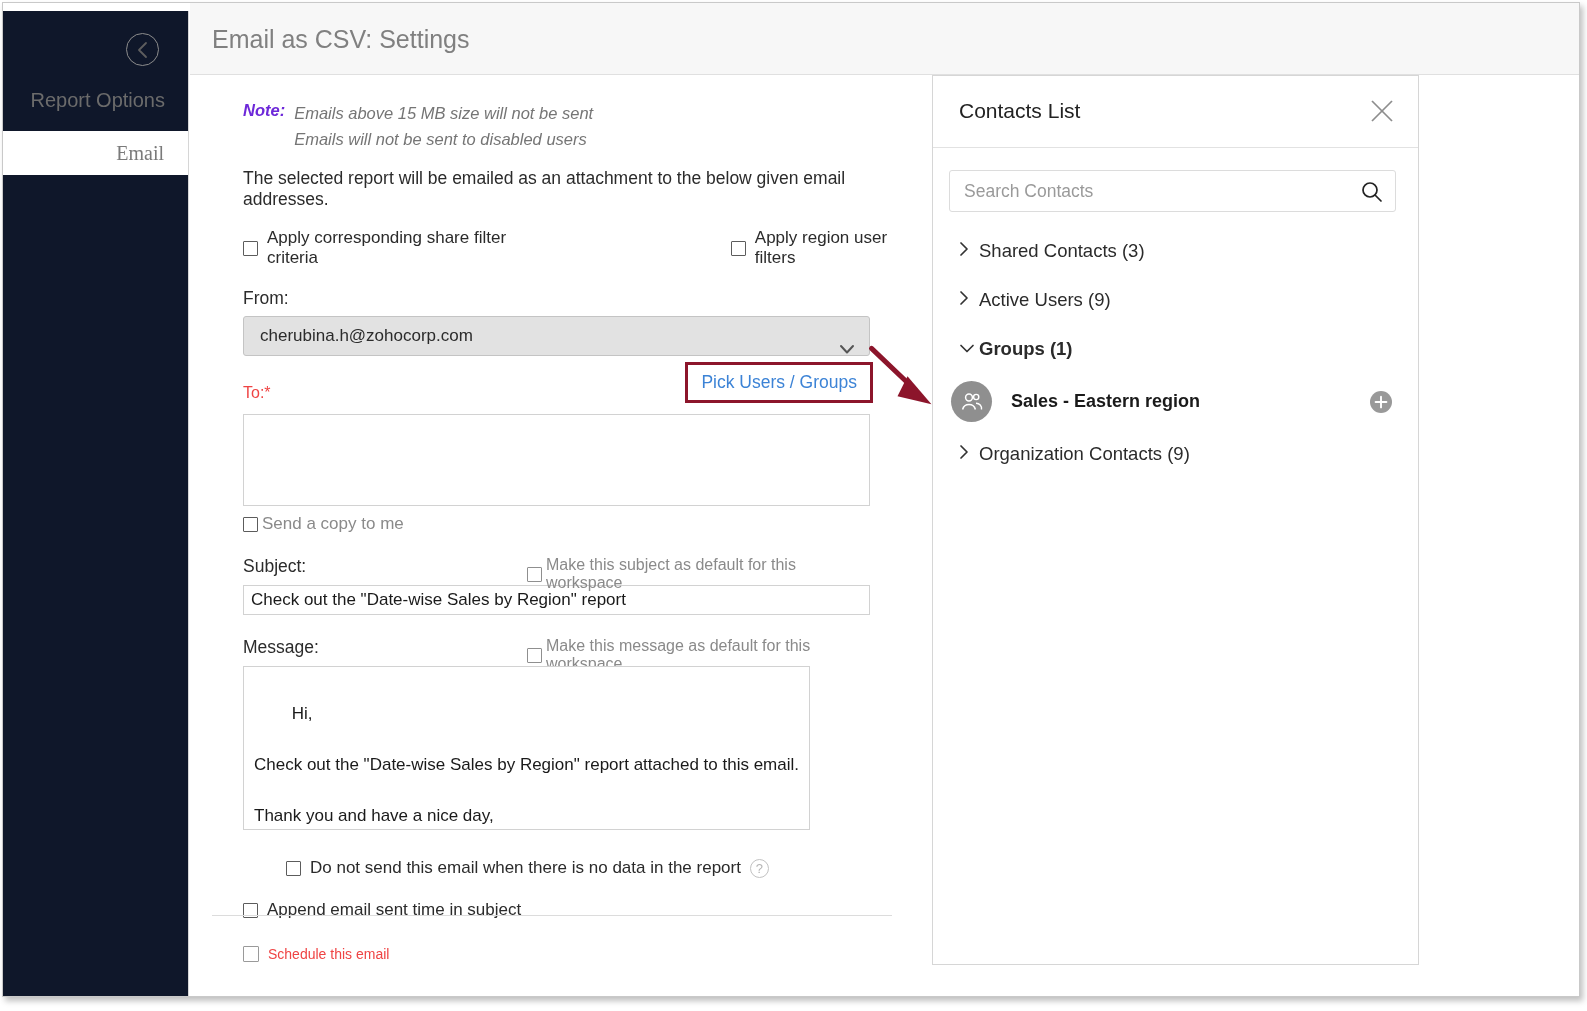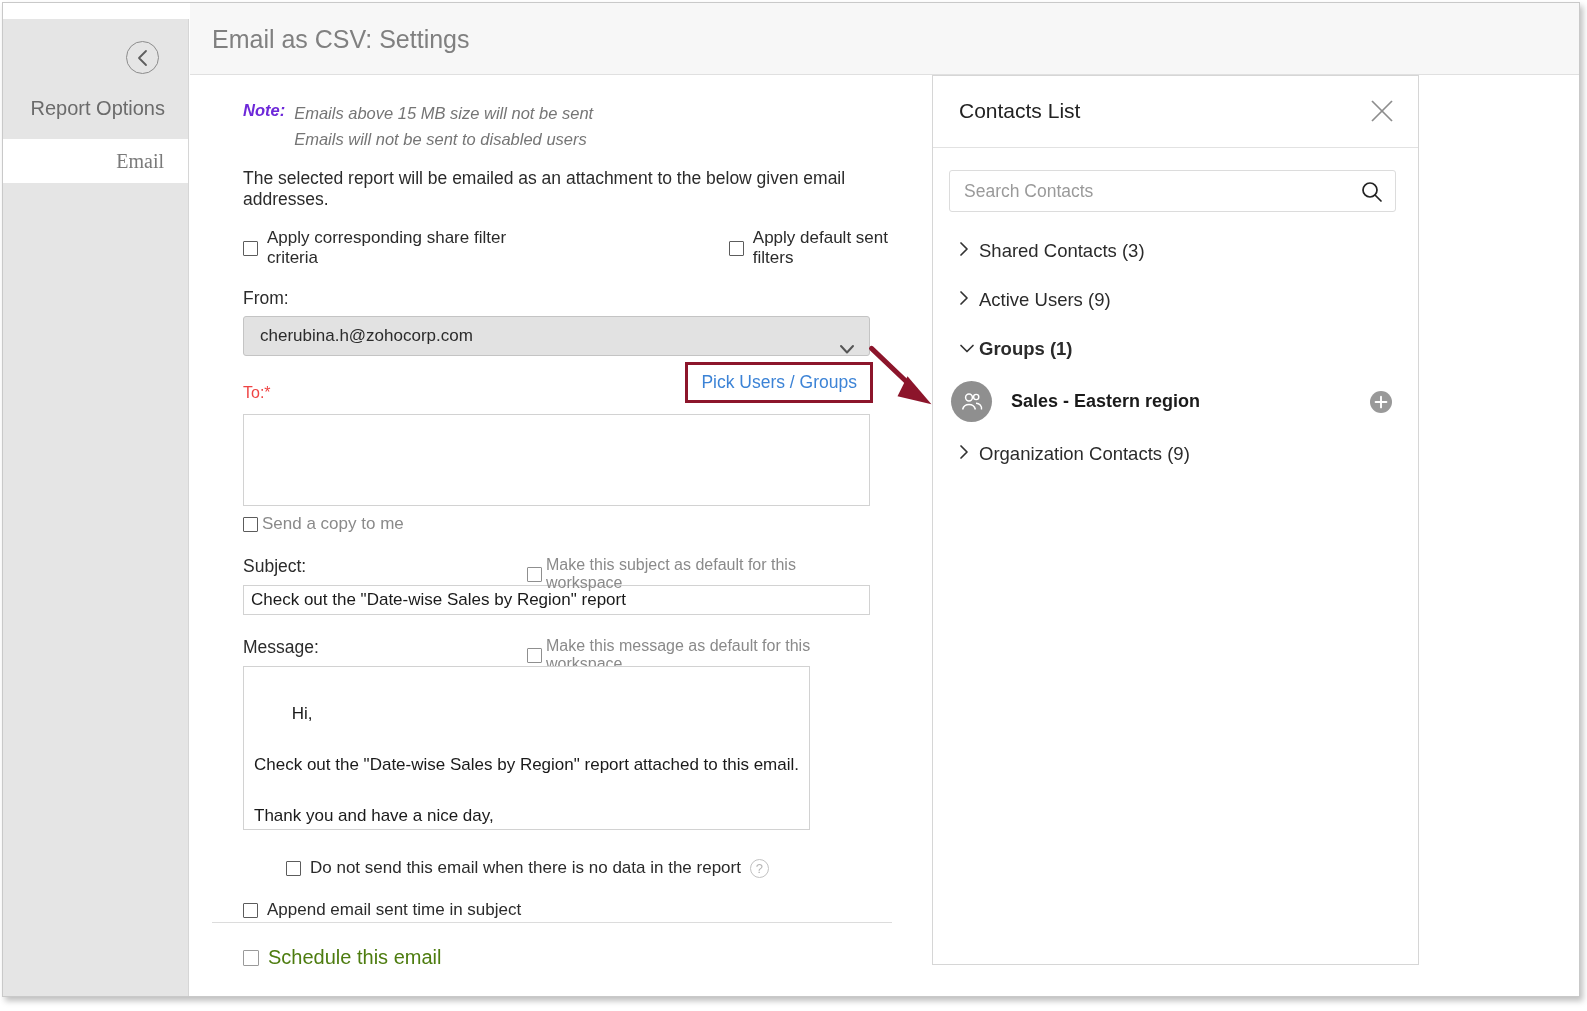--- a/index.html
+++ b/index.html
@@ -18,23 +18,23 @@
     width: 1578px; height: 995px;
     background: #ffffff;
     border: 1px solid #c9c9c9;
     box-shadow: 3px 4px 6px rgba(0,0,0,0.25);
     overflow: hidden;
   }
 
   
   #sidebar {
     position: absolute;
-    left: 0; top: 16px;
+    left: 0; top: 8px;
     width: 186px; height: 100%;
-    background: #e5e5e5;
+    background: #0f172a;
     border-right: 1px solid #d6d6d6;
   }
   #back-button {
     position: absolute;
     left: 123px; top: 22px;
     width: 33px; height: 33px;
     border: 1.6px solid #8c8c8c;
     border-radius: 50%;
     cursor: pointer;
   }
@@ -234,21 +234,21 @@
     width: 19px; height: 19px;
     border: 1.3px solid #c2c2c2;
     border-radius: 50%;
     color: #b5b5b5;
     font-size: 13px;
     line-height: 17px;
     text-align: center;
     margin-left: 9px;
     cursor: pointer;
   }
-  #opt-3 .lbl { font-size: 20px; color: #4d7c0f; }
+  #opt-3 .lbl { font-size: 14px; color: #ef4444; }
   #opt-3 .cb { width: 16px; height: 16px; border-color: #9a9a9a; }
 
   #bottom-divider {
     position: absolute;
     left: 22px; bottom: 46px;
     width: 680px;
     border-top: 1px solid #dcdcdc;
   }
 
   
@@ -389,21 +389,21 @@
       <div id="intro-text">The selected report will be emailed as an attachment to the below given email addresses.</div>
 
       <div id="filter-row">
         <div class="cbrow">
           <span class="cb"></span>
           <span class="lbl">Apply corresponding share filter criteria</span>
         </div>
         <div class="spacer"></div>
         <div class="cbrow">
           <span class="cb"></span>
-          <span class="lbl">Apply default sent filters</span>
+          <span class="lbl">Apply region user filters</span>
         </div>
       </div>
 
       <div class="field-label">From:</div>
       <div id="from-select">
         <span>cherubina.h@zohocorp.com</span>
         <span id="from-chevron">
           <svg width="16" height="11" viewBox="0 0 16 11">
             <polyline points="2,2 8,8.5 14,2" fill="none" stroke="#555" stroke-width="2" stroke-linecap="round" stroke-linejoin="round"></polyline>
           </svg>

